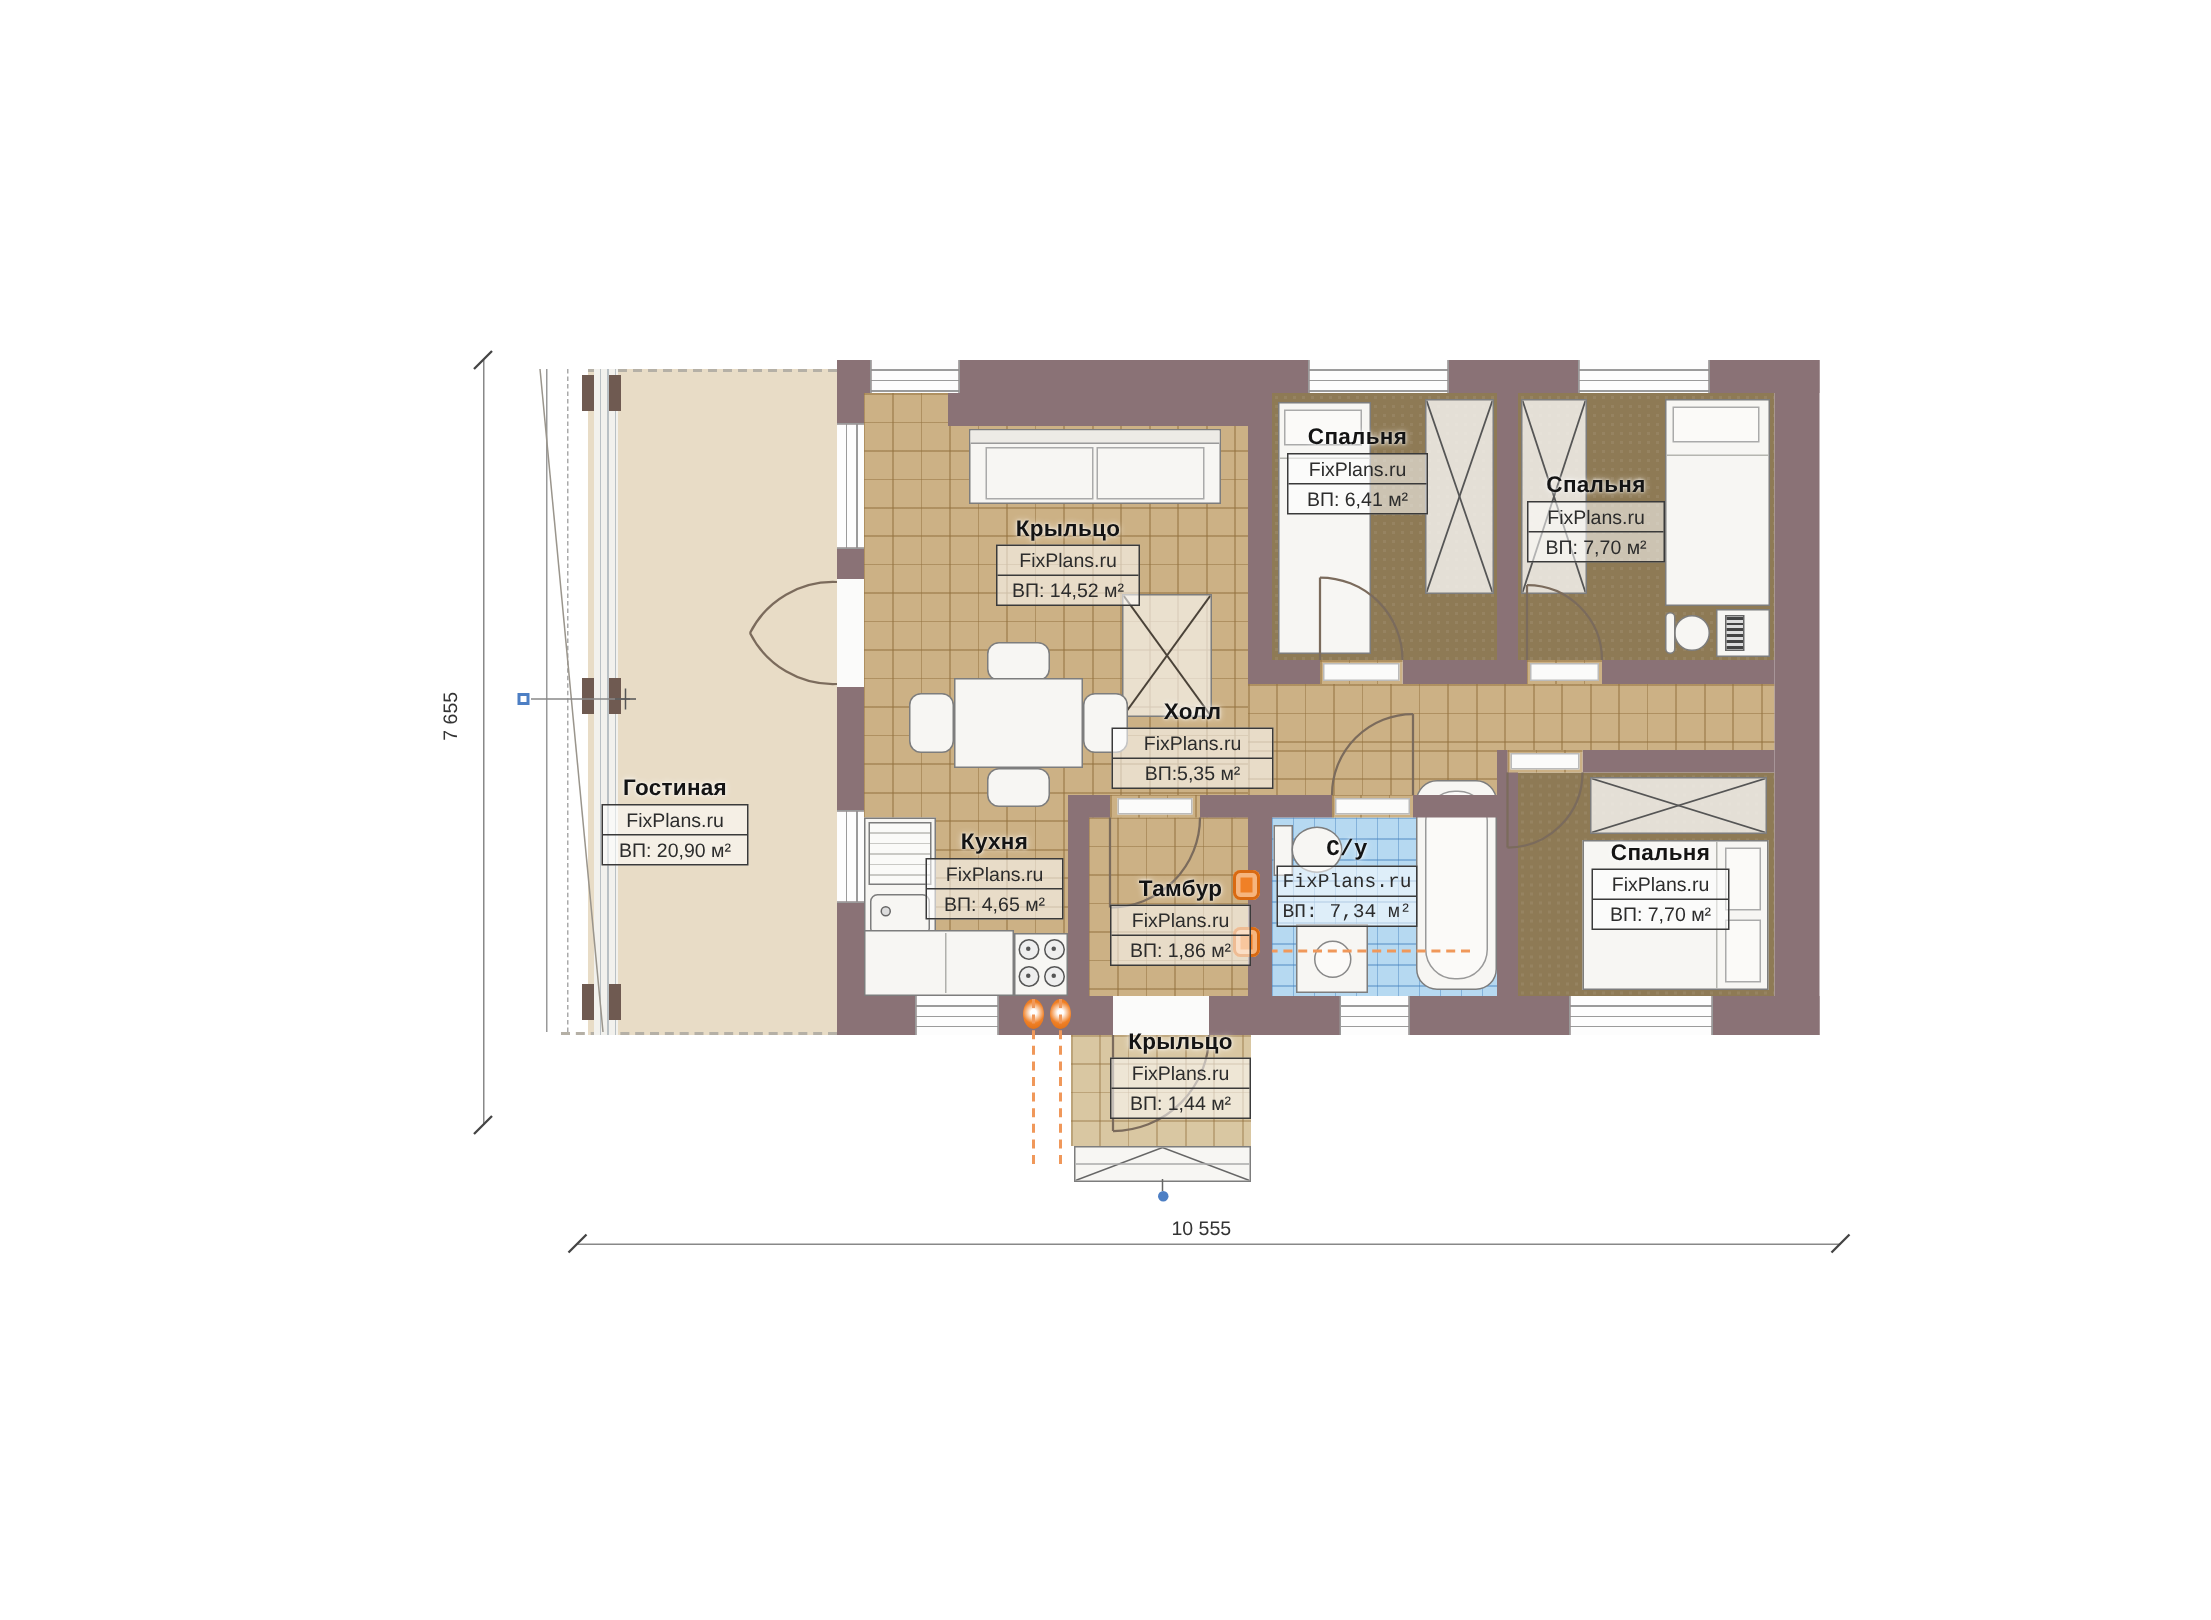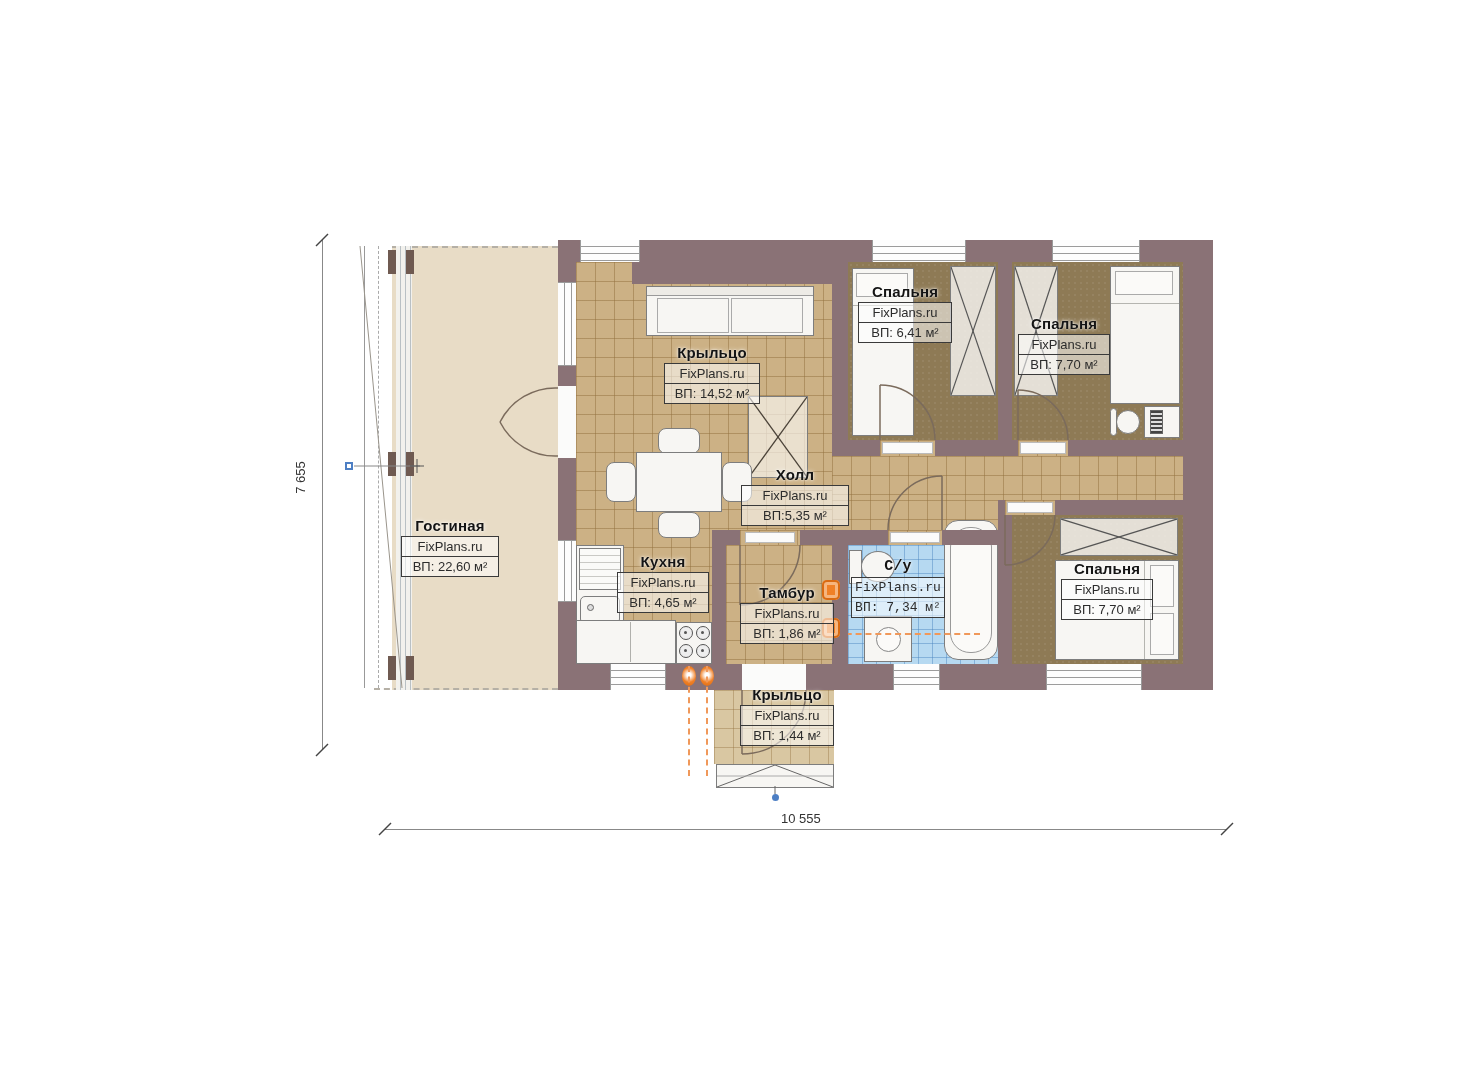--- a/index.html
+++ b/index.html
@@ -257,21 +257,21 @@
   <div class="dimtxt" style="left:284px;top:470px;transform:rotate(-90deg);transform-origin:center;">7 655</div>
   <div class="dline" style="left:385px;top:829px;width:842px;height:1px;"></div>
   <div class="dimtxt" style="left:781px;top:811px;">10 555</div>
   <div class="bluebox" style="left:345px;top:462px;"></div>
   <div class="bluedot" style="left:772px;top:794px;"></div>
 
   <div class="label" style="left:390px;top:517px;width:120px;">
     <div class="rname">Гостиная</div>
     <div class="lbox" style="width:96px;">
       <div class="wm">FixPlans.ru</div>
-      <div class="ar">ВП: 22,60 м²</div>
+      <div class="ar">ВП: 20,90 м²</div>
     </div>
   </div>
 
   <div class="label" style="left:652px;top:344px;width:120px;">
     <div class="rname">Крыльцо</div>
     <div class="lbox" style="width:94px;">
       <div class="wm">FixPlans.ru</div>
       <div class="ar">ВП: 14,52 м²</div>
     </div>
   </div>

